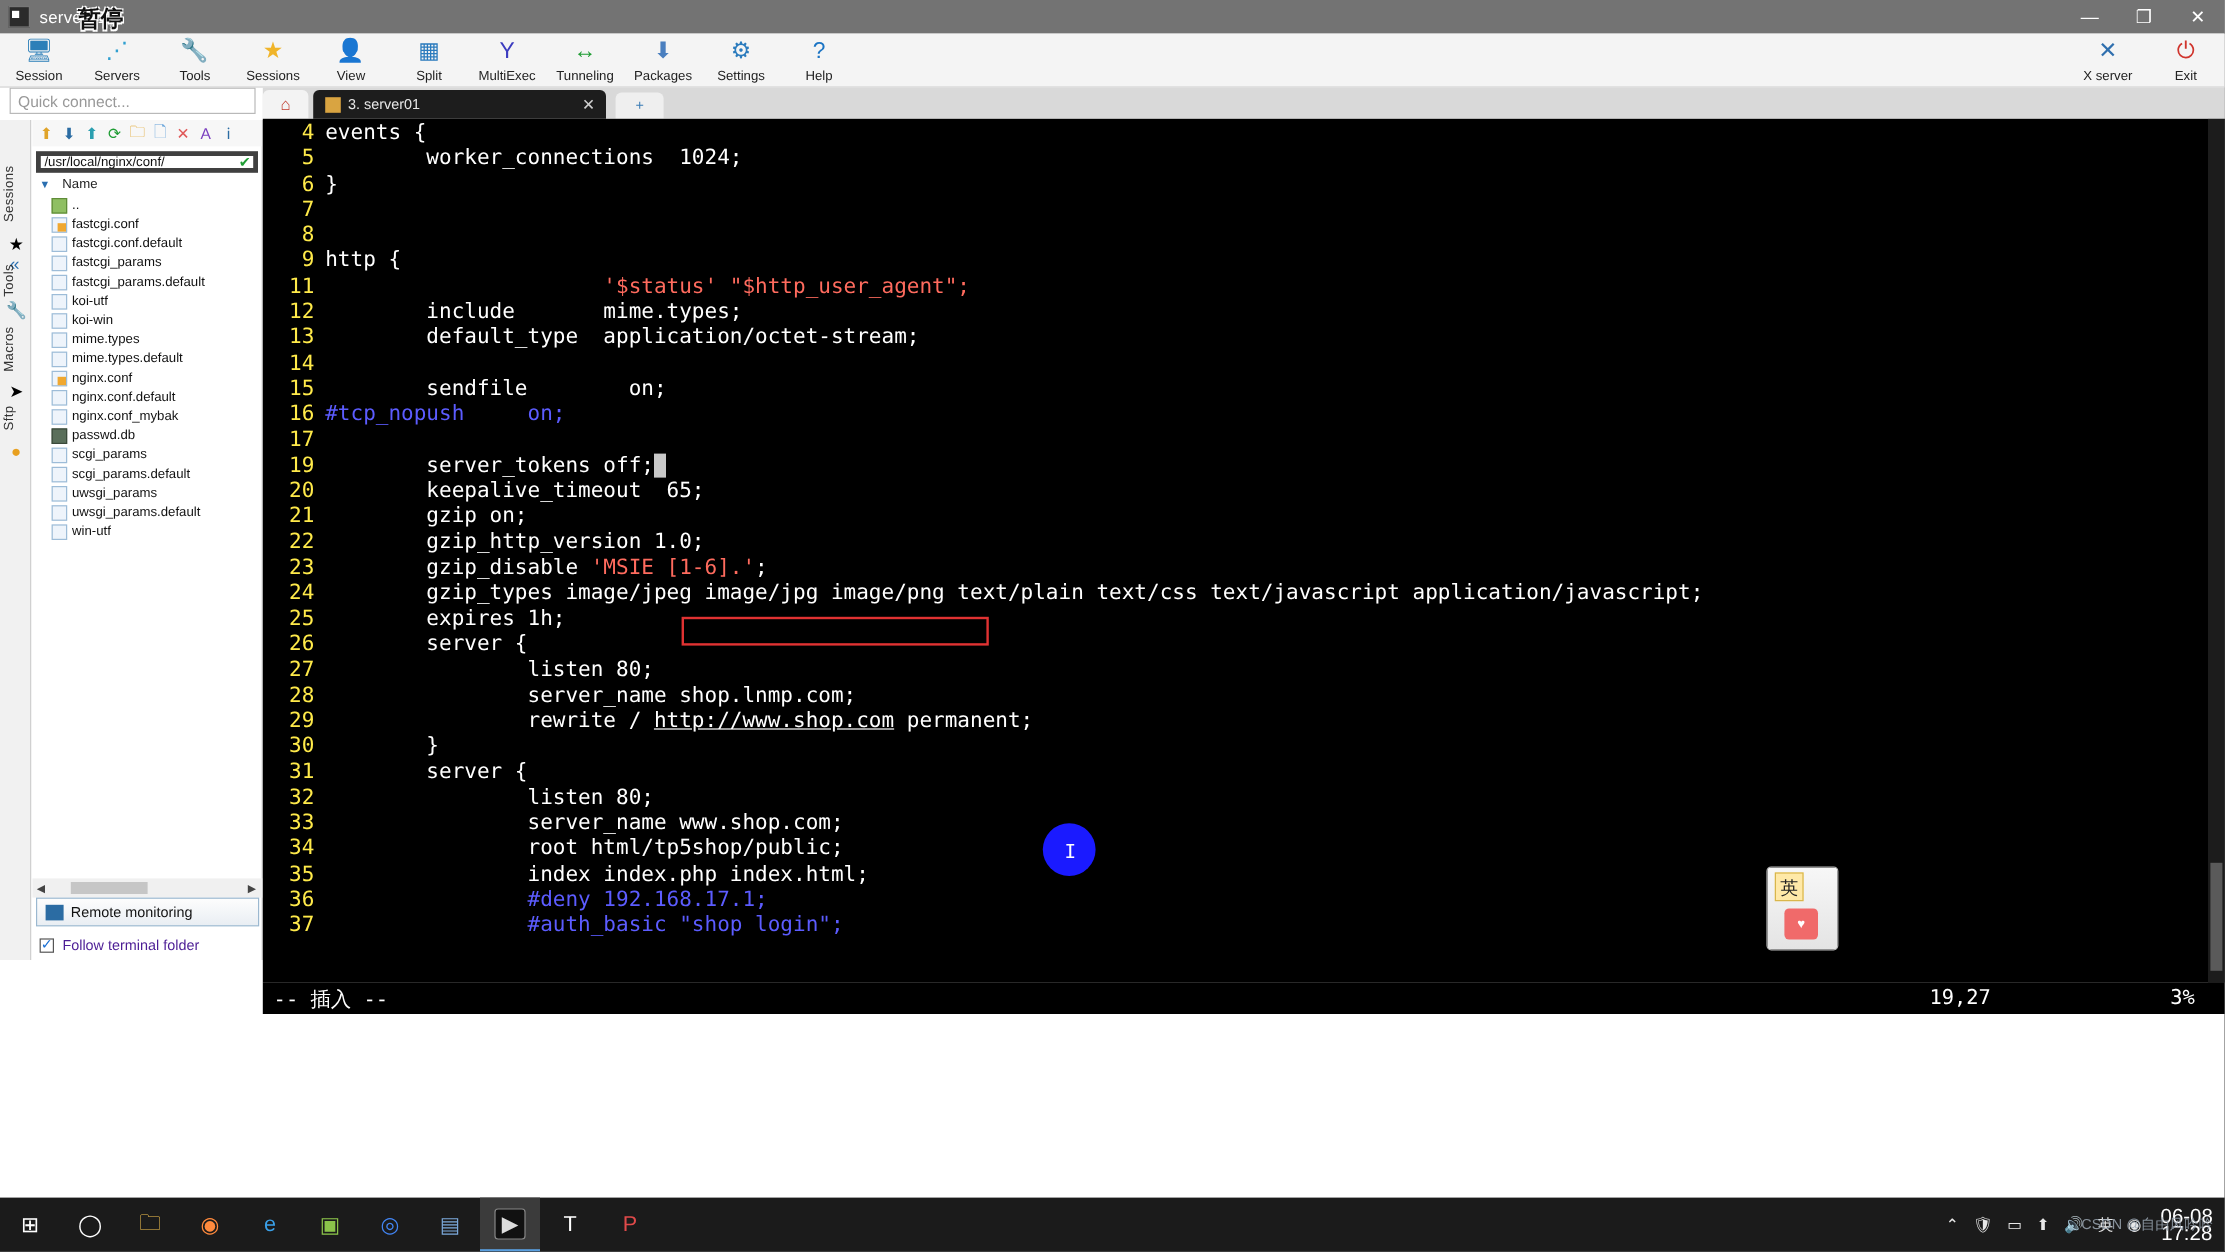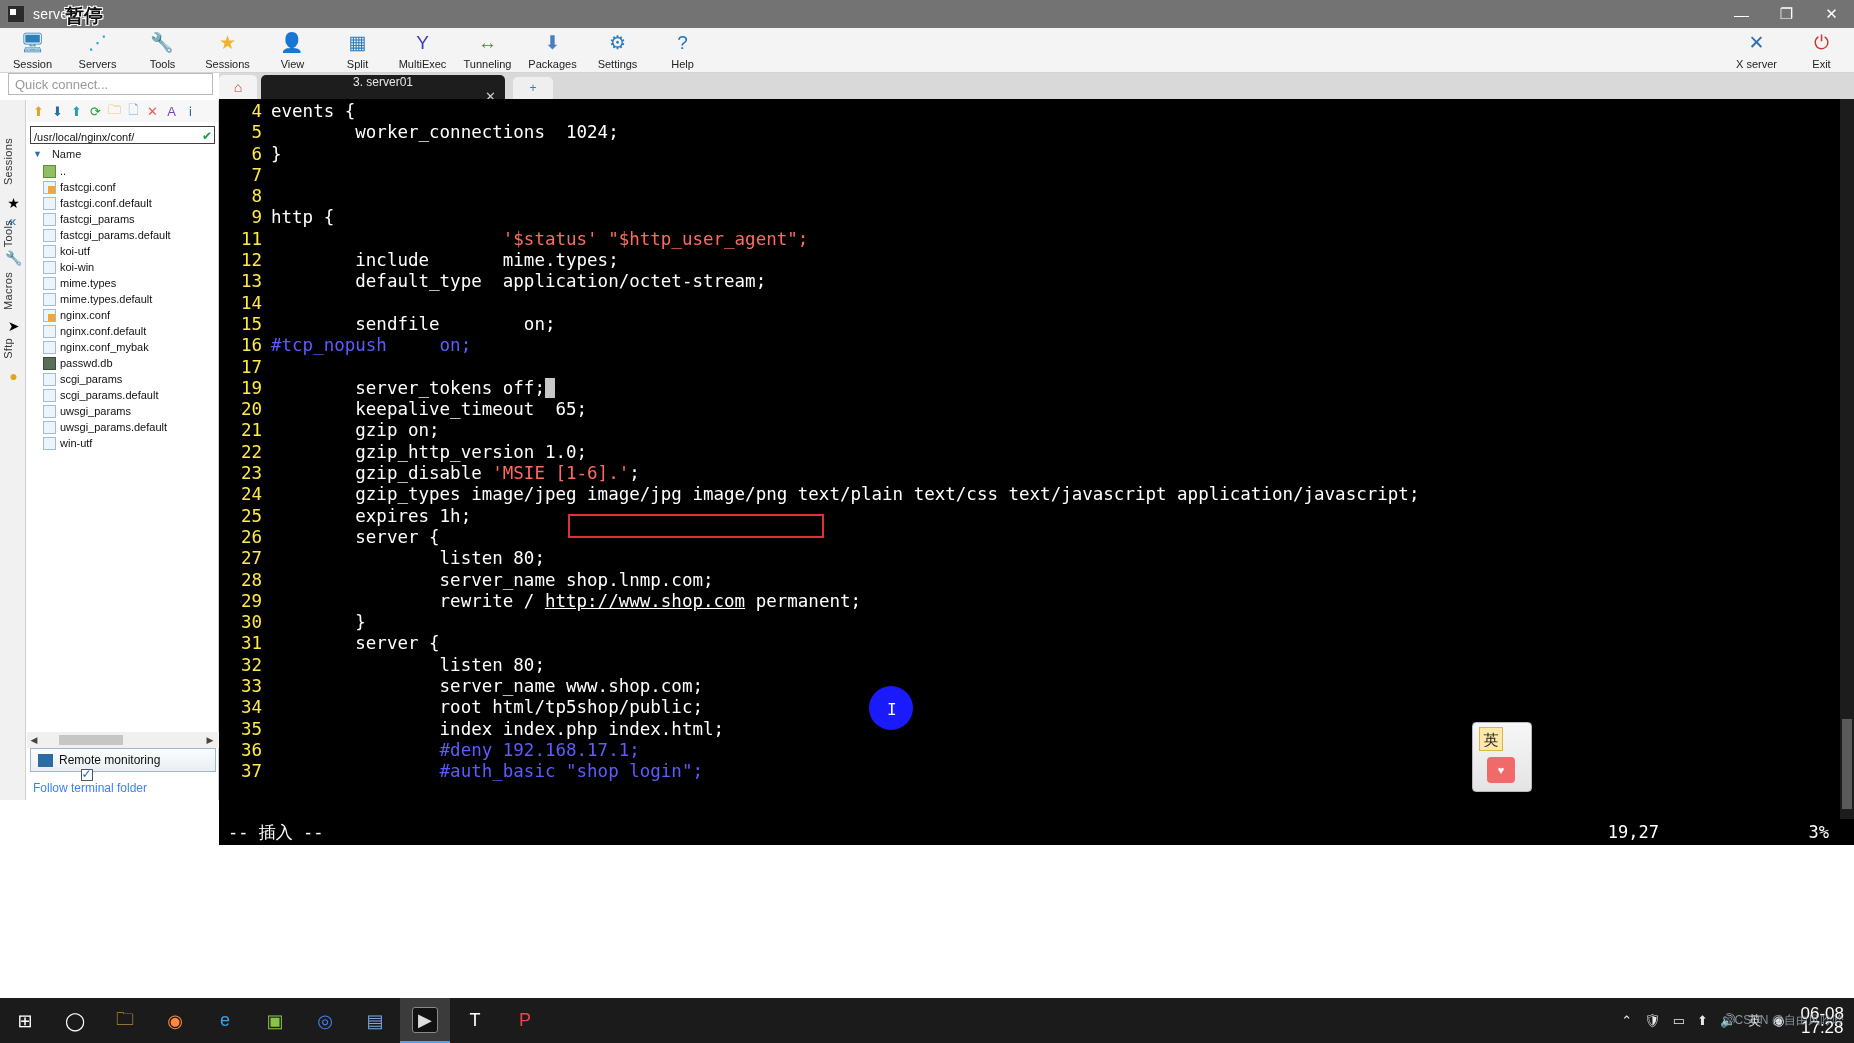--- a/index.html
+++ b/index.html
@@ -48,49 +48,49 @@
   .vstrip { position:absolute; top:100px; left:0; width:26px; height:700px; background:#f1f1f1; border-right:1px solid #d0d0d0;}
   .vs-chev { position:absolute; top:112px; left:8px; color:#2a6fb0; font-size:15px;}
   .vtab { position:absolute; left:2px; width:22px; text-align:center; font-size:11px; color:#333;
           writing-mode:vertical-rl; transform:rotate(180deg); letter-spacing:.3px;}
   .vicon { position:absolute; left:5px; width:17px; height:17px; font-size:14px; text-align:center; line-height:17px;}
 
   
   .sftp { position:absolute; top:100px; left:27px; width:192px; height:700px; background:#fff; border-right:1px solid #cfcfcf;}
   .sftp-tools { height:22px; display:flex; align-items:center; gap:2px; padding-left:3px; background:#f7f7f7;}
   .sftp-tools span { width:17px; height:17px; display:flex; align-items:center; justify-content:center; font-size:13px;}
-  .sftp-path { margin:4px 3px 2px 3px; height:18px; border:1px solid #404040; background:#fff;
-               display:flex; align-items:flex-end; padding-left:3px; font-size:11px; color:#111;}
+  .sftp-path { margin:4px 3px 2px 3px; height:18px; border:4px solid #404040; background:#fff;
+               display:flex; align-items:center; padding-left:3px; font-size:11px; color:#111;}
   .sftp-path .ok { margin-left:auto; margin-right:2px; color:#1f9d34; font-size:12px;}
   .sftp-head { display:flex; align-items:center; height:16px; font-size:11px; color:#222; padding-left:6px; }
   .sftp-head .arr { color:#2a6fb0; margin-right:10px; font-size:9px;}
   .flist { margin-top:1px; }
   .frow { display:flex; align-items:center; height:16px; padding-left:16px; font-size:11px; color:#111;}
   .frow .fi { width:13px; height:13px; margin-right:4px; position:relative; }
   .fi.doc { background:#eef4fb; border:1px solid #9dbcd8; }
   .fi.doc.edit:after{content:""; position:absolute; right:0; bottom:0; width:7px; height:7px; background:#f0a830;}
   .fi.up { background:#8fbf62; border:1px solid #5f8c38;}
   .fi.db { background:#5a6f5a; border:1px solid #3b4a3b;}
   .sftp-hscroll { position:absolute; bottom:52px; left:0; width:192px; height:16px; background:#f0f0f0; display:flex; align-items:center;}
   .sftp-hscroll .ar { width:14px; text-align:center; font-size:9px; color:#444;}
   .sftp-hscroll .bar { width:64px; height:10px; background:#c6c6c6; margin-left:18px;}
   .remote-mon { position:absolute; bottom:28px; left:3px; width:186px; height:24px;
                 border:1px solid #9bb8d0; background:linear-gradient(#fdfdfd,#e9eef3);
                 display:flex; align-items:center; font-size:12px; color:#111; }
   .remote-mon .mi { width:15px;height:13px;background:#2b6ca3;margin:0 6px 0 7px;}
-  .followrow { position:absolute; bottom:5px; left:6px; display:flex; align-items:center; font-size:12px; color:#3b82f6;flex-direction:column;}
+  .followrow { position:absolute; bottom:5px; left:6px; display:flex; align-items:center; font-size:12px; color:#4c1d95;}
   .cb { width:12px;height:12px;border:1px solid #555;background:#fff;margin-right:7px;position:relative;}
   .cb:after{content:"✓"; position:absolute; left:0px; top:-3px; font-size:12px; color:#1a6fd4;}
 
   
   .tabbar { position:absolute; top:73px; left:219px; width:1635px; height:26px; background:#d9d9d9;}
   .tab-home { position:absolute; left:0; top:2px; width:38px; height:24px; background:#f3f3f3;
               border-top-left-radius:5px; border-top-right-radius:5px; display:flex;align-items:center;justify-content:center;}
   .tab-act { position:absolute; left:42px; top:2px; width:244px; height:24px; background:#1d1d1d;
-             border-top-left-radius:5px;border-top-right-radius:5px; display:flex; align-items:center; color:#e8e8e8; font-size:12px;flex-direction:column;}
+             border-top-left-radius:5px;border-top-right-radius:5px; display:flex; align-items:center; color:#e8e8e8; font-size:12px;}
   .tab-act .ti{ width:13px;height:13px;background:#d9a441;margin:0 6px 0 10px; }
   .tab-act .x { margin-left:auto; margin-right:9px; font-size:13px; color:#cfcfcf;}
   .tab-plus { position:absolute; left:294px; top:4px; width:40px; height:22px; background:#efefef;
               border-top-left-radius:5px;border-top-right-radius:5px; display:flex;align-items:center;justify-content:center;
               font-size:12px; color:#3b7cb5;}
 
   
   .term { position:absolute; top:99px; left:219px; width:1635px; height:720px; background:#000;
           font-family:"DejaVu Sans Mono","Liberation Mono",monospace; font-size:17.5px; line-height:21.3px;
           overflow:hidden; padding-top:2px;}

